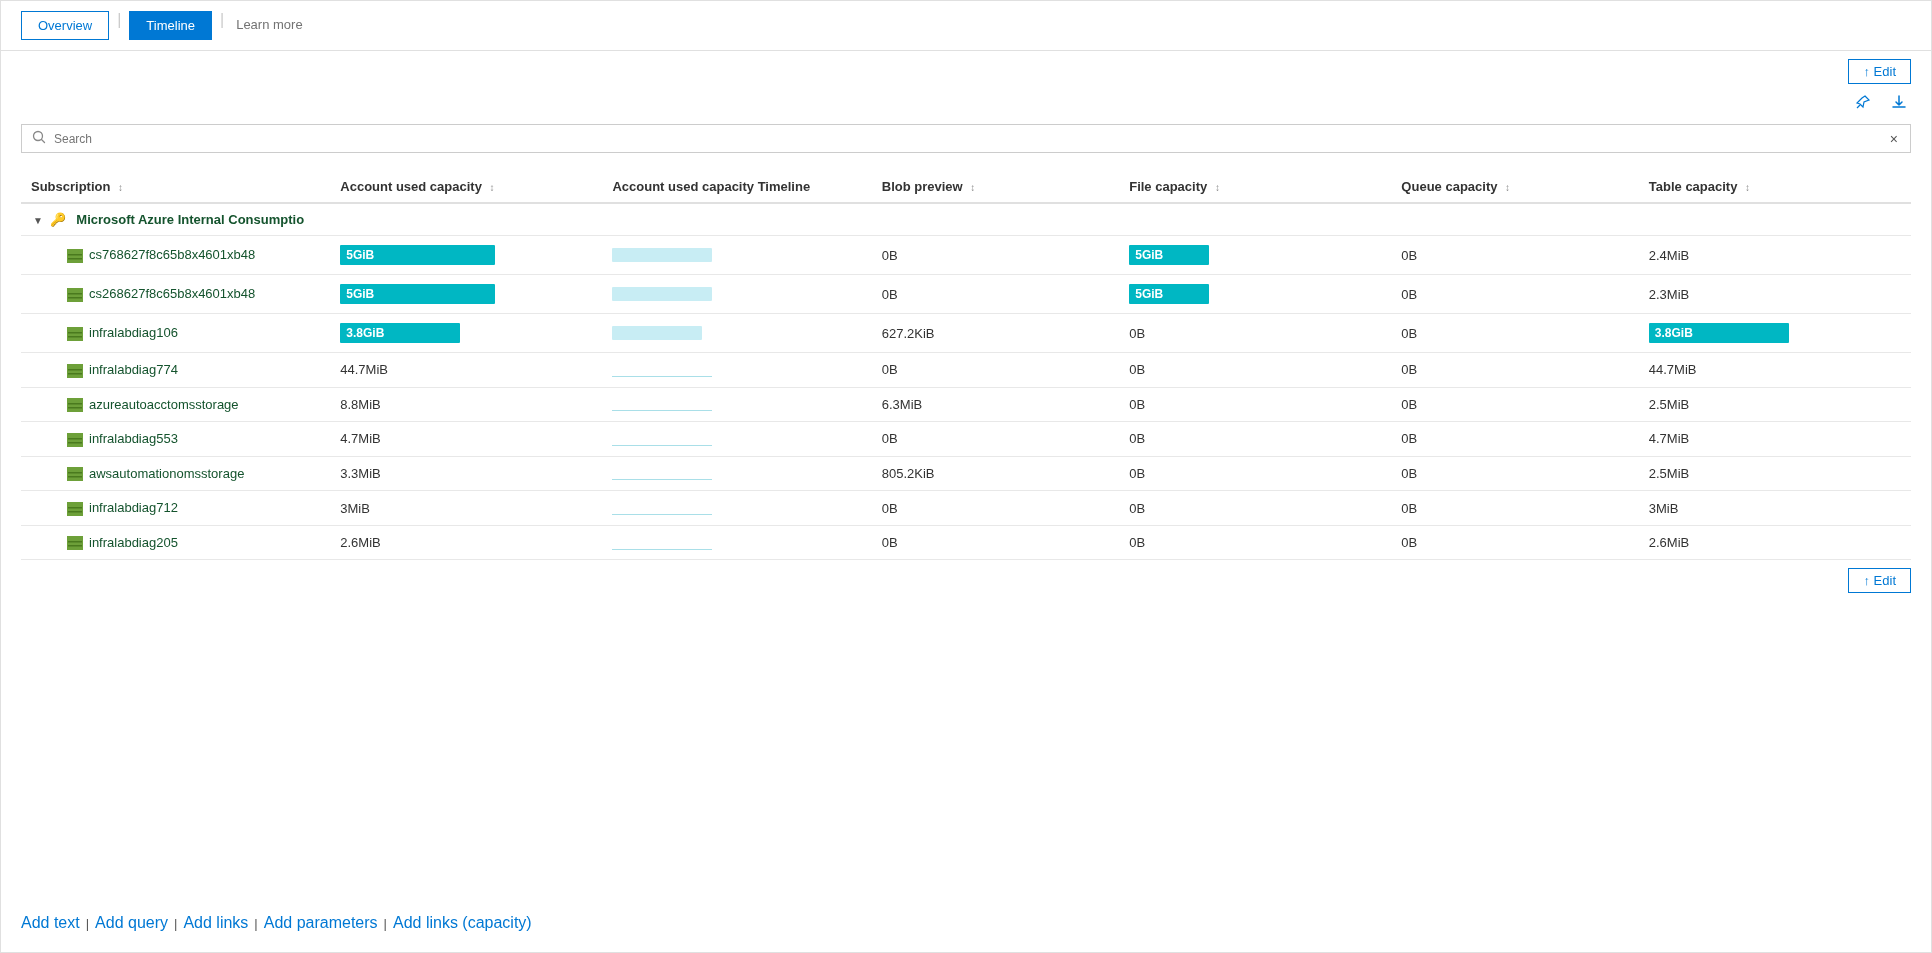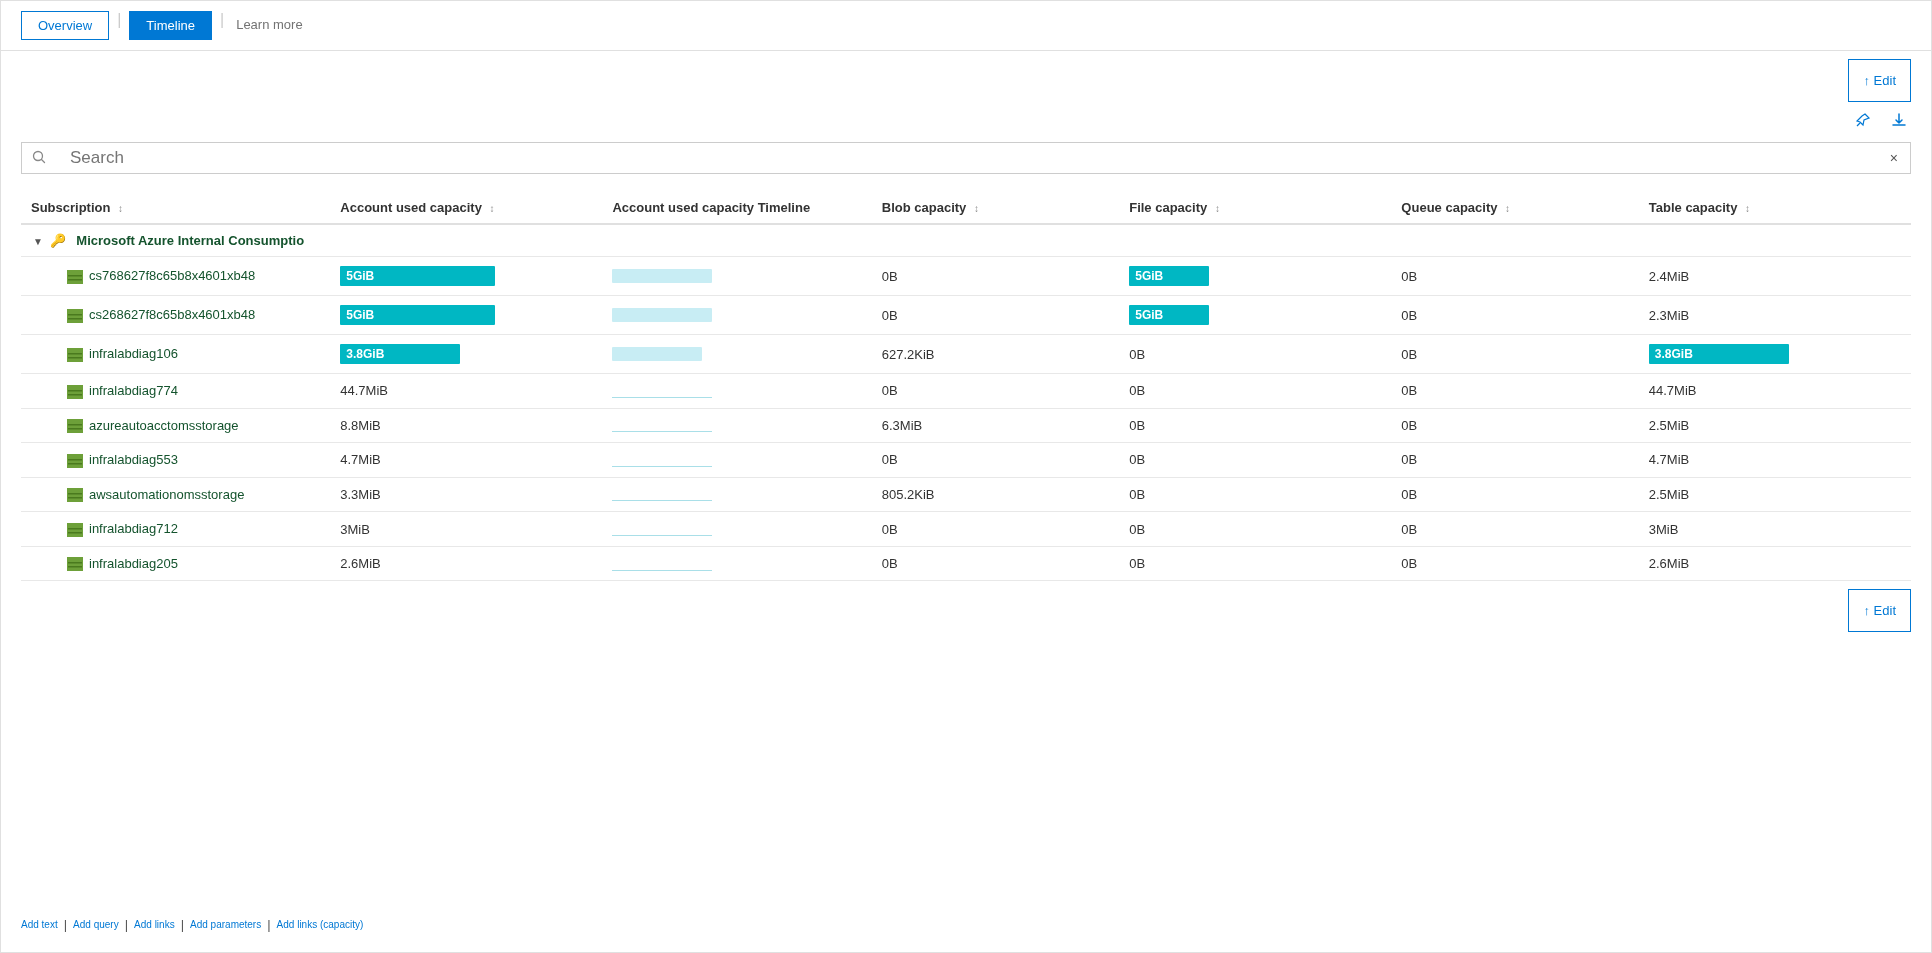--- a/index.html
+++ b/index.html
@@ -48,21 +48,21 @@
       cursor: pointer;
       font-size: 13px;
       text-decoration: none;
       background: none;
       border: none;
       font-family: inherit;
       padding: 6px 4px;
     }
     
     .edit-btn {
-      padding: 13px 14px;
+      padding: 4px 14px;
       border: 1px solid #0078d4;
       background: #fff;
       color: #0078d4;
       cursor: pointer;
       font-size: 13px;
       font-family: inherit;
       display: flex;
       align-items: center;
       gap: 4px;
     }
@@ -97,25 +97,24 @@
     }
     .search-icon-span {
       color: #888;
       margin-right: 8px;
       font-size: 14px;
     }
     .search-input {
       border: none;
       outline: none;
       flex: 1;
-      font-size: 17px;
+      font-size: 12px;
       font-family: inherit;
       color: #333;
       background: transparent;
-      margin-left: 16px;
     }
     .search-clear {
       background: none;
       border: none;
       cursor: pointer;
       color: #555;
       font-size: 14px;
       padding: 0 2px;
     }
     
@@ -233,21 +232,21 @@
     
     .footer-links {
       padding: 14px 20px 20px 20px;
       display: flex;
       gap: 0;
       align-items: center;
     }
     .footer-link {
       color: #0078d4;
       cursor: pointer;
-      font-size: 10px;
+      font-size: 16px;
       text-decoration: none;
       background: none;
       border: none;
       font-family: inherit;
       padding: 0;
     }
     .footer-sep {
       color: #555;
       margin: 0 6px;
     }
@@ -318,21 +317,21 @@
             <span class="sort-icon">↕</span>
           </th>
           <th style="width:220px;">
             <span>Account used capacity</span>
             <span class="sort-icon">↕</span>
           </th>
           <th style="width:200px;">
             <span>Account used capacity Timeline</span>
           </th>
           <th style="width:200px;">
-            <span>Blob capacity</span>
+            <span>Blob preview</span>
             <span class="sort-icon">↕</span>
           </th>
           <th style="width:220px;">
             <span>File capacity</span>
             <span class="sort-icon">↕</span>
           </th>
           <th style="width:200px;">
             <span>Queue capacity</span>
             <span class="sort-icon">↕</span>
           </th>

